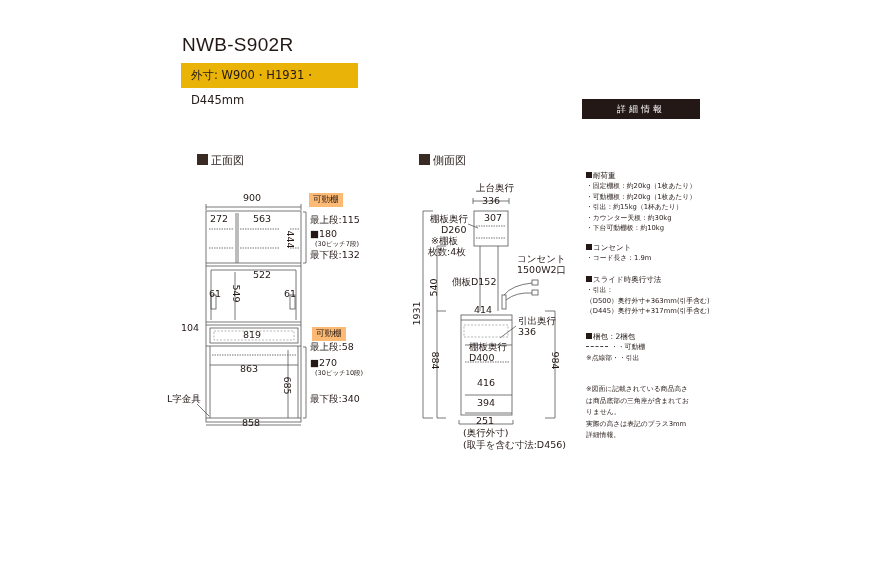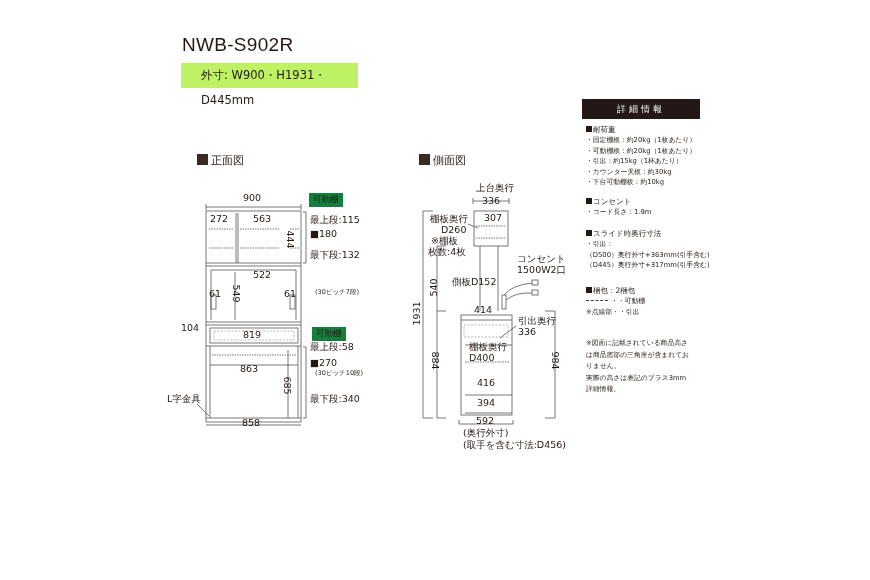--- a/index.html
+++ b/index.html
@@ -1,27 +1,27 @@
 <!DOCTYPE html>
 <html><head>
 <meta charset="utf-8">
 <style>
   html,body{margin:0;padding:0;background:#ffffff;}
   body{width:870px;height:580px;position:relative;overflow:hidden;font-family:"DejaVu Sans","Liberation Sans",sans-serif;color:#231815;}
   .abs{position:absolute;}
   .title{left:182px;top:34px;font-size:19px;letter-spacing:0.3px;color:#231815;font-family:"Liberation Sans","DejaVu Sans",sans-serif;}
-  .spec{left:181px;top:63px;width:177px;height:25px;background:#bef264;font-size:11.5px;line-height:25px;padding-left:20px;box-sizing:border-box;color:#231815;}
+  .spec{left:181px;top:63px;width:177px;height:25px;background:#eab308;font-size:11.5px;line-height:25px;padding-left:10px;box-sizing:border-box;color:#231815;}
   .sec{font-size:11px;color:#231815;}
   .sec .sq{display:inline-block;width:11px;height:11px;background:#3a2a24;margin-right:3px;vertical-align:-1px;}
   .lbl{font-size:9.5px;color:#231815;white-space:nowrap;line-height:1.15;}
   .lbls{font-size:6.5px;color:#231815;white-space:nowrap;}
-  .tag{background:#15803d;font-size:8.5px;padding:1px 4px;color:#231815;}
+  .tag{background:#fdba74;font-size:8.5px;padding:1px 4px;color:#231815;}
   svg{position:absolute;left:0;top:0;}
   .info-head{left:582px;top:99px;width:118px;height:20px;background:#231815;color:#fff;font-size:9px;text-align:center;line-height:20px;letter-spacing:3px;}
-  .info{left:586px;font-size:6.8px;line-height:10.4px;color:#231815;white-space:nowrap;}
+  .info{left:586px;font-size:6.8px;line-height:10.4px;color:#231815;white-space:nowrap;margin-top:46px;}
   .info .h{font-size:7.5px;font-weight:normal;}
   .info .h .sq{display:inline-block;width:6px;height:6px;background:#231815;margin-right:1px;vertical-align:0px;}
 </style>
 </head>
 <body>
 
 <div class="abs title">NWB-S902R</div>
 <div class="abs spec">外寸: W900・H1931・D445mm</div>
 
 <div class="abs sec" style="left:197px;top:153px;"><span class="sq"></span><span>正面図</span></div>
@@ -131,21 +131,21 @@
 <div class="abs lbl" style="left:181px;top:323px;">104</div>
 <div class="abs lbl" style="left:243px;top:330px;">819</div>
 <div class="abs lbl" style="left:240px;top:364px;">863</div>
 <div class="abs lbl" style="left:277px;top:380px;transform:rotate(90deg);">685</div>
 <div class="abs lbl" style="left:242px;top:418px;">858</div>
 <div class="abs lbl" style="left:167px;top:394px;">L字金具</div>
 
 <div class="abs tag" style="left:309px;top:193px;">可動棚</div>
 <div class="abs lbl" style="left:310px;top:215px;">最上段:115</div>
 <div class="abs lbl" style="left:310px;top:229px;">■180</div>
-<div class="abs lbls" style="left:315px;top:240px;margin-top:48px;">(30ピッチ7段)</div>
+<div class="abs lbls" style="left:315px;top:240px;">(30ピッチ7段)</div>
 <div class="abs lbl" style="left:310px;top:250px;">最下段:132</div>
 
 <div class="abs tag" style="left:312px;top:327px;">可動棚</div>
 <div class="abs lbl" style="left:310px;top:342px;">最上段:58</div>
 <div class="abs lbl" style="left:310px;top:358px;">■270</div>
 <div class="abs lbls" style="left:315px;top:369px;">(30ピッチ10段)</div>
 <div class="abs lbl" style="left:310px;top:394px;">最下段:340</div>
 
 <div class="abs lbl" style="left:476px;top:184px;font-family:Liberation Mono, monospace;">上台奥行</div>
 <div class="abs lbl" style="left:482px;top:196px;">336</div>
@@ -161,21 +161,21 @@
 <div class="abs lbl" style="left:425px;top:282px;transform:rotate(-90deg);">540</div>
 <div class="abs lbl" style="left:474px;top:305px;">414</div>
 <div class="abs lbl" style="left:518px;top:316px;">引出奥行</div>
 <div class="abs lbl" style="left:518px;top:327px;">336</div>
 <div class="abs lbl" style="left:469px;top:342px;">棚板奥行</div>
 <div class="abs lbl" style="left:469px;top:353px;">D400</div>
 <div class="abs lbl" style="left:425px;top:355px;transform:rotate(90deg);">884</div>
 <div class="abs lbl" style="left:545px;top:355px;transform:rotate(90deg);">984</div>
 <div class="abs lbl" style="left:477px;top:378px;">416</div>
 <div class="abs lbl" style="left:477px;top:398px;">394</div>
-<div class="abs lbl" style="left:476px;top:416px;">592</div>
+<div class="abs lbl" style="left:476px;top:416px;">251</div>
 <div class="abs lbl" style="left:463px;top:428px;">(奥行外寸)</div>
 <div class="abs lbl" style="left:463px;top:440px;">(取手を含む寸法:D456)</div>
 
 <div class="abs info-head">詳細情報</div>
 
 <div class="abs info" style="top:125px;">
   <div class="h"><span class="sq"></span><span>耐荷重</span></div>
   <div>・固定棚板：約20kg（1枚あたり）</div>
   <div>・可動棚板：約20kg（1枚あたり）</div>
   <div>・引出：約15kg（1杯あたり）</div>

